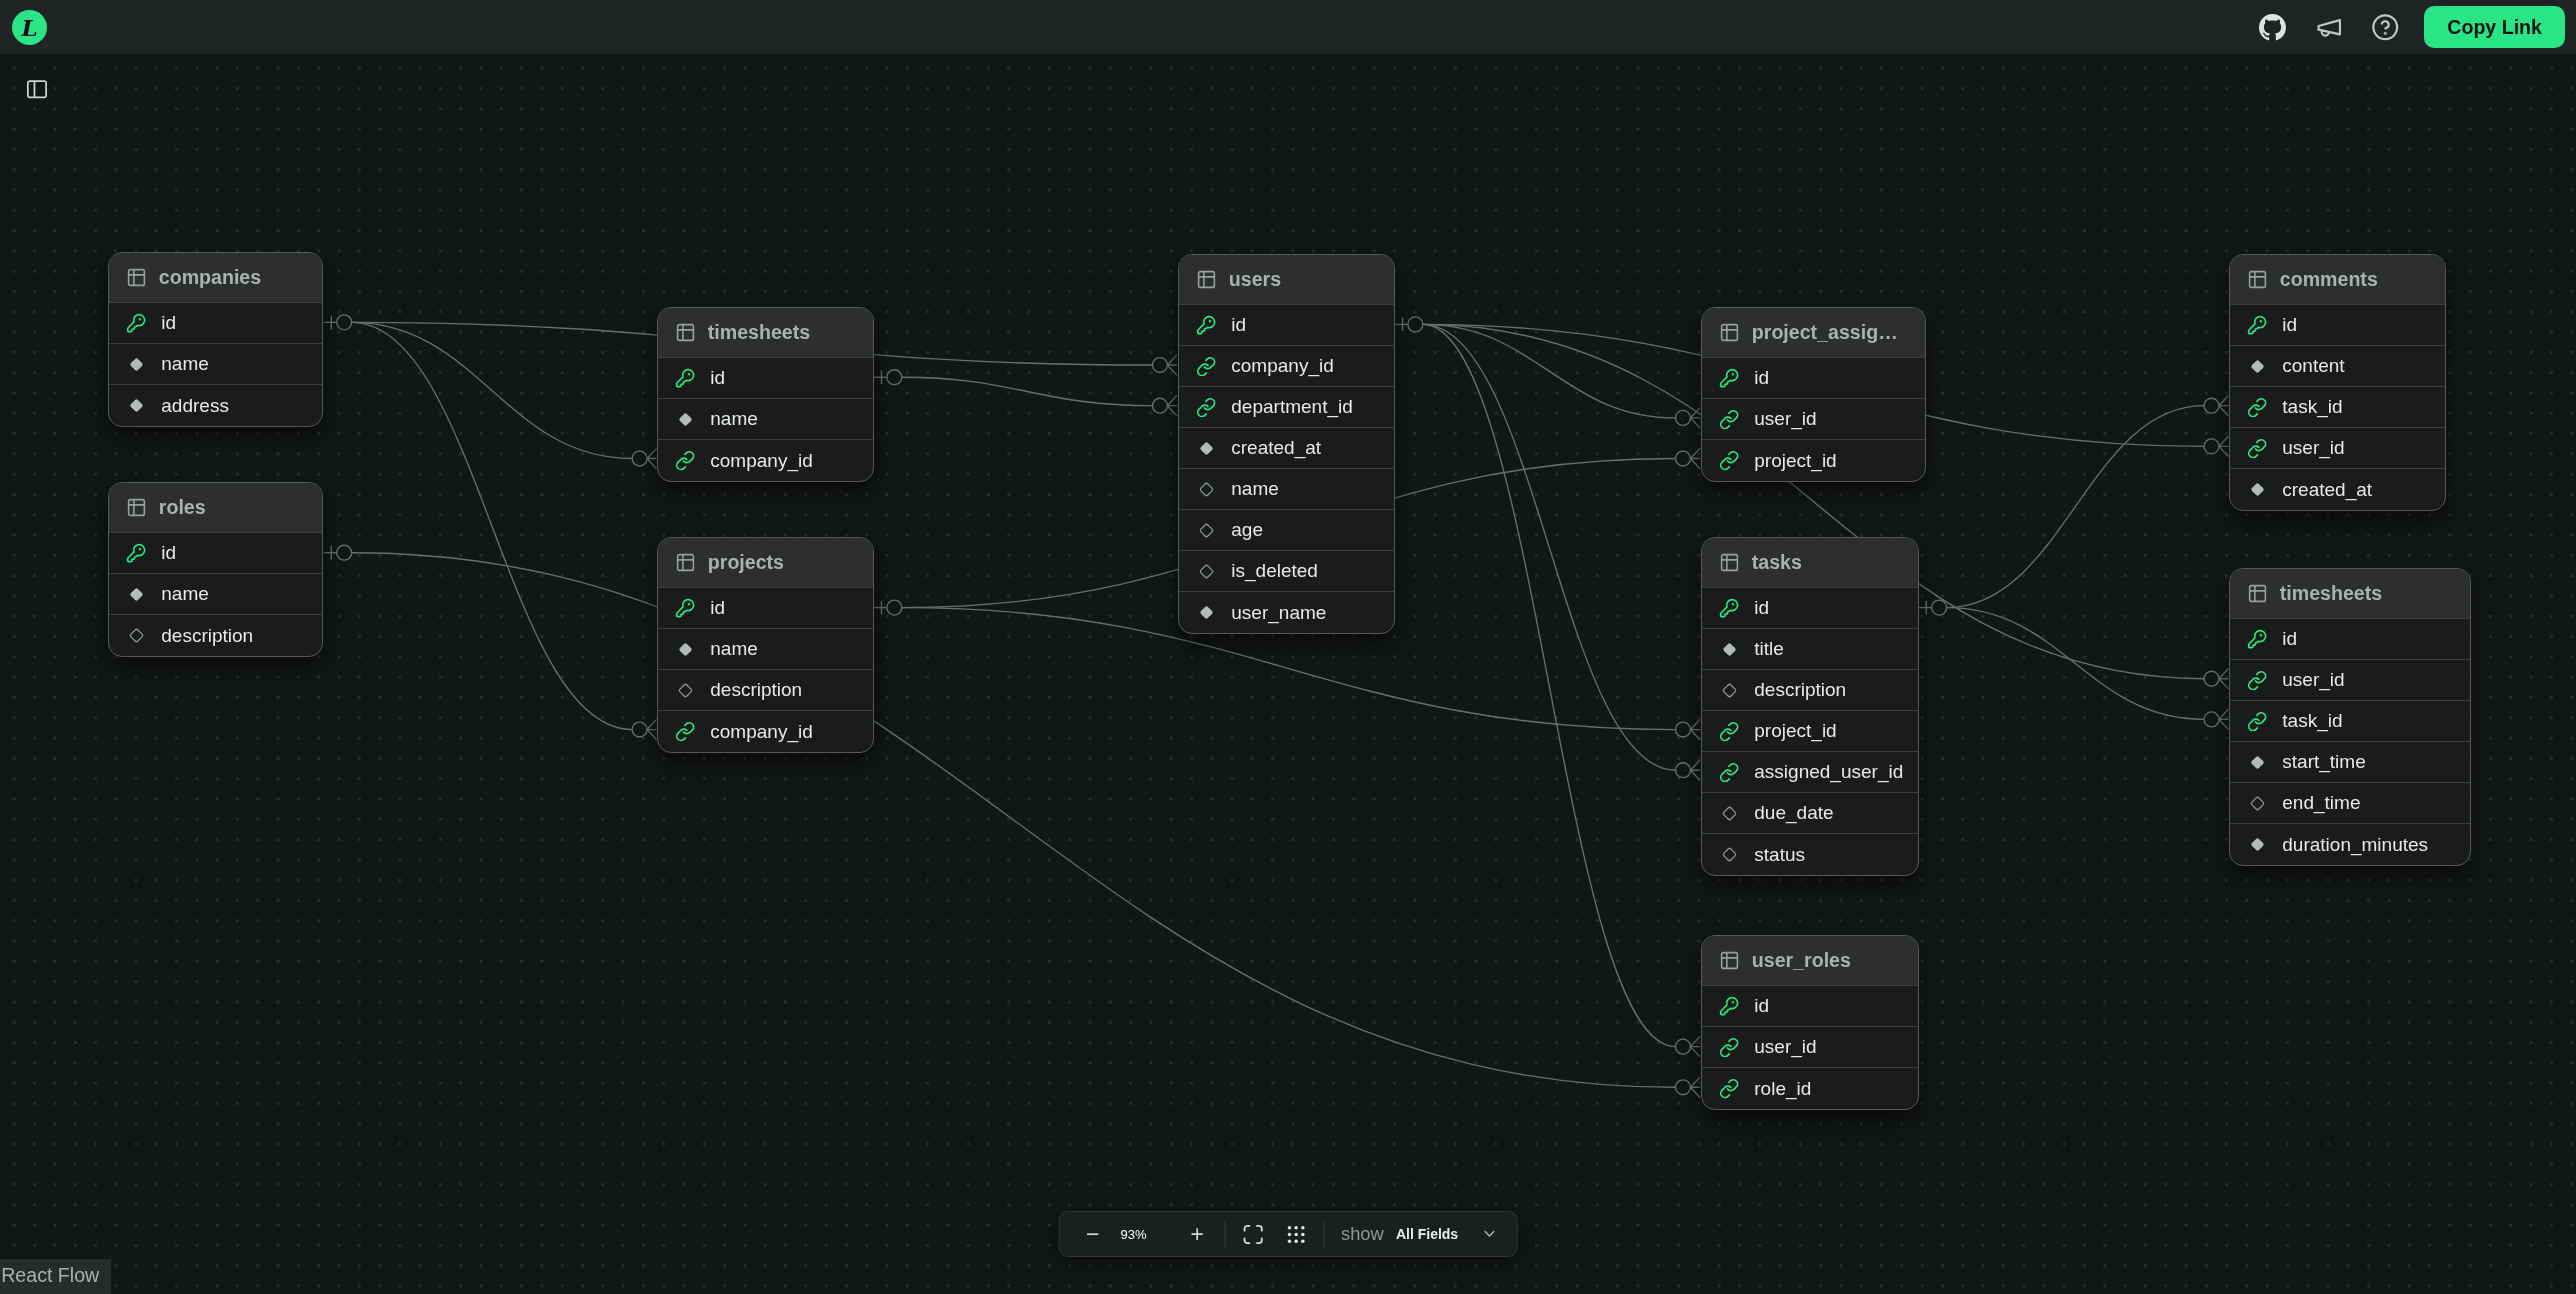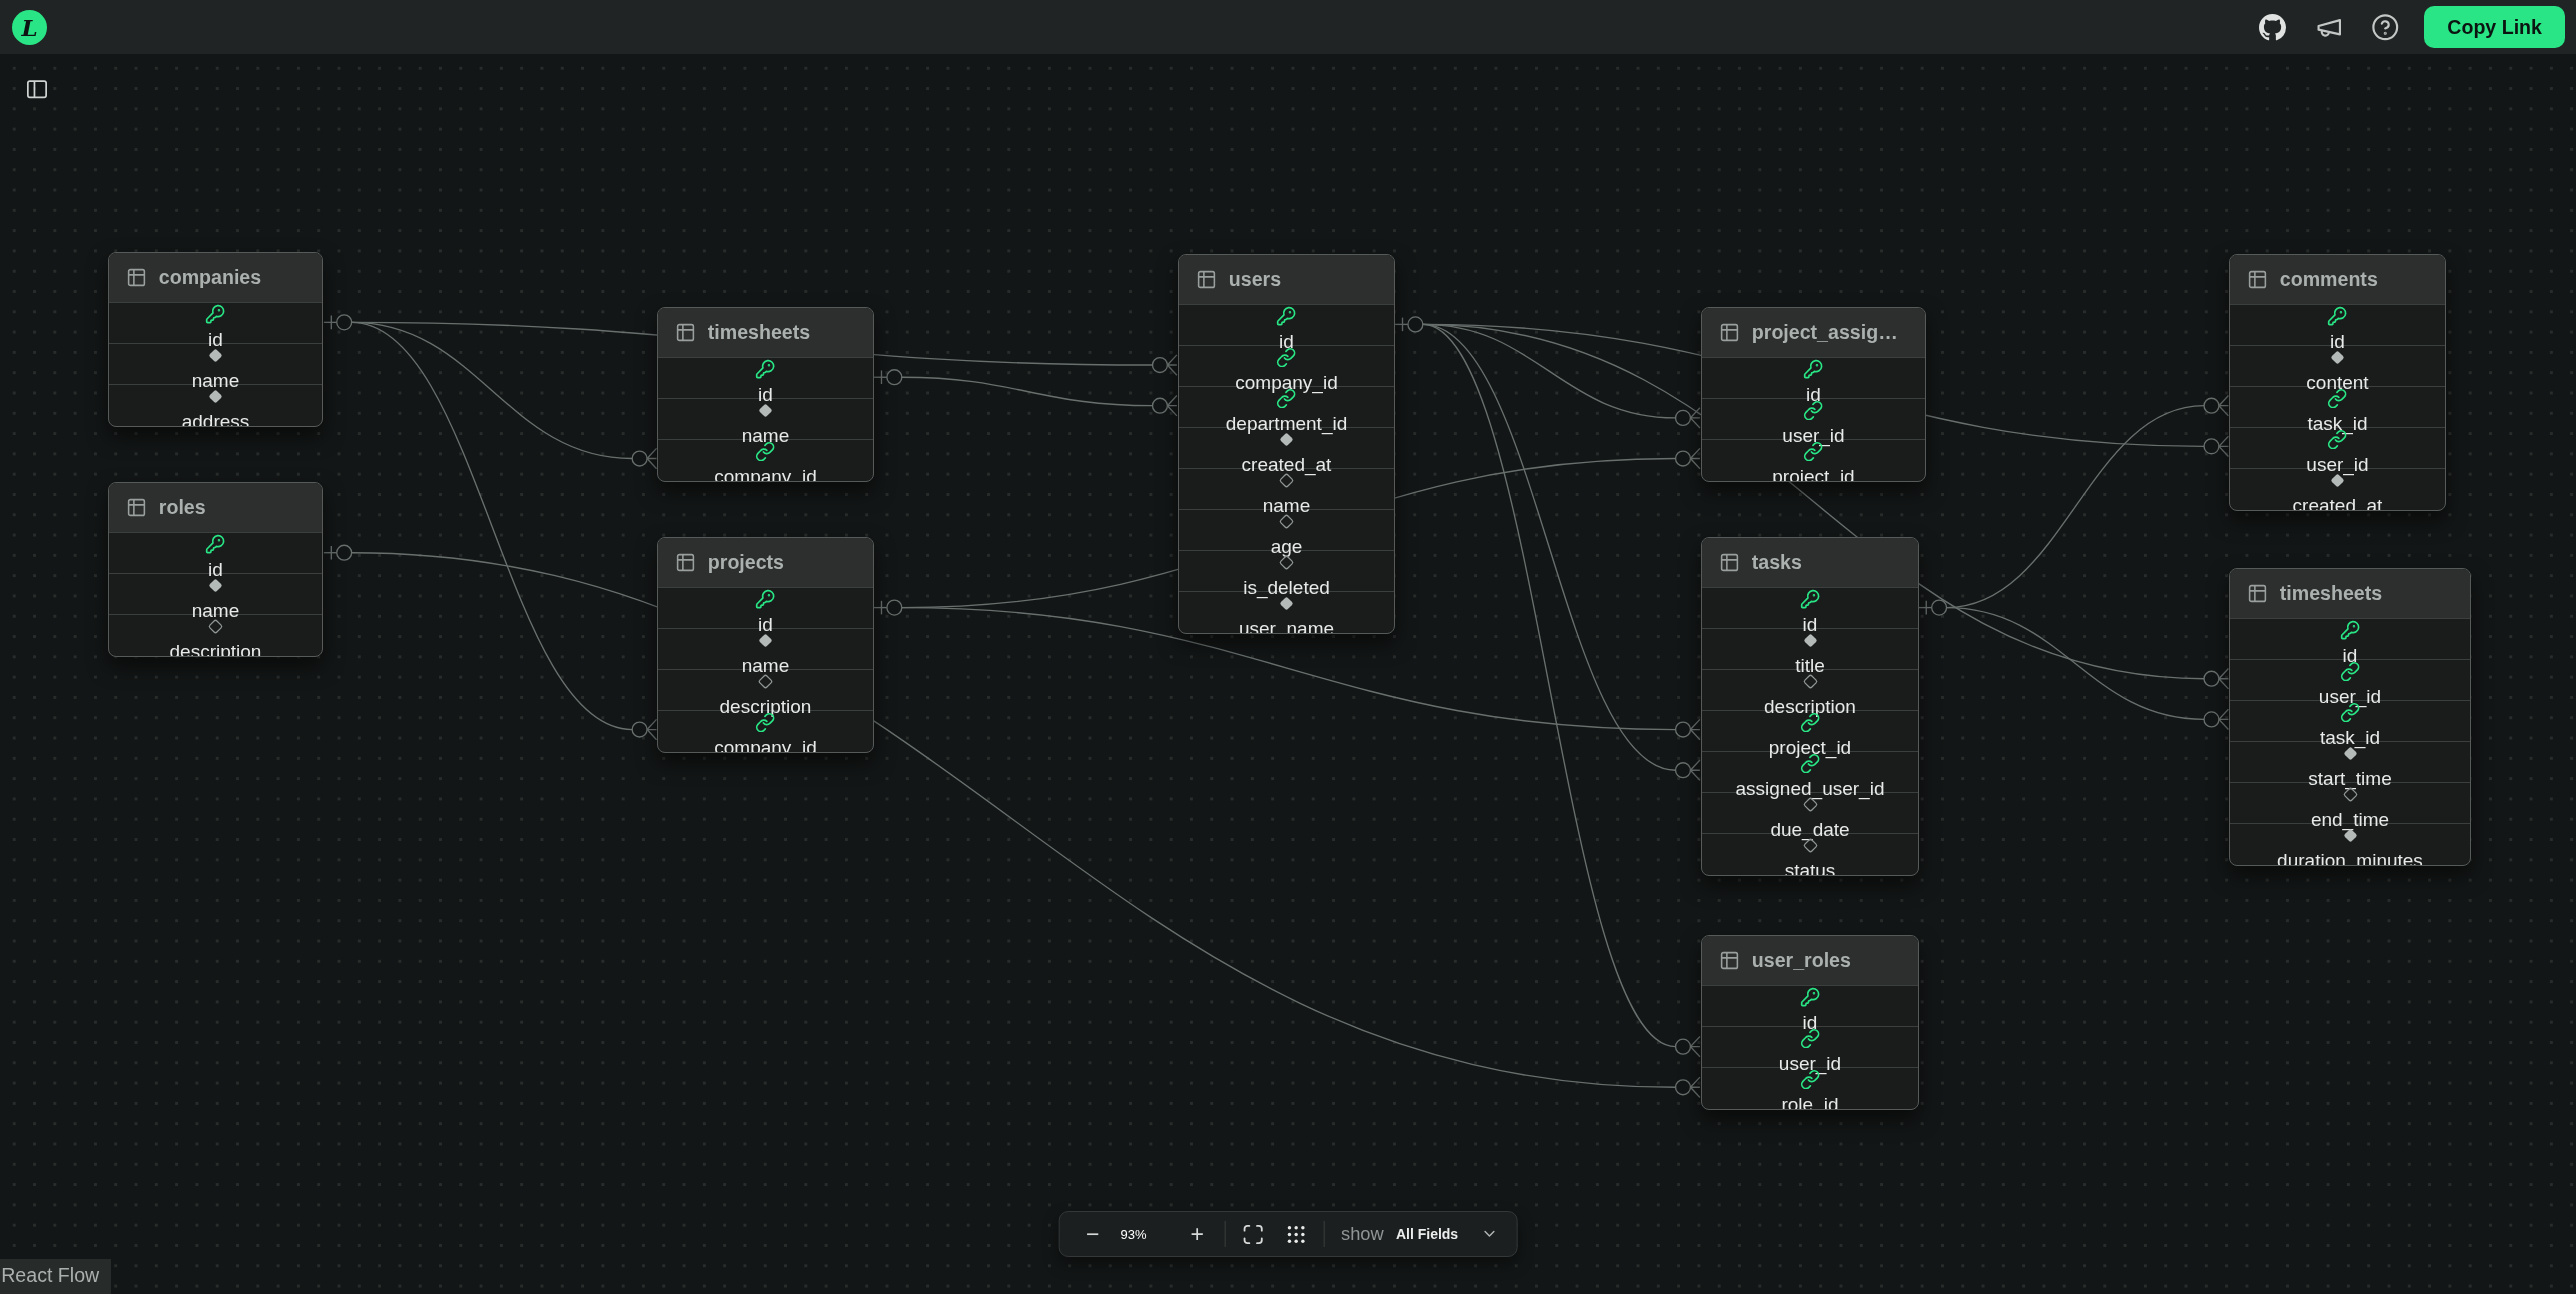--- a/index.html
+++ b/index.html
@@ -28,26 +28,26 @@
   .flow{position:absolute;left:0;top:54px;width:2576px;height:1240px;background-color:var(--canvas);
     background-image:radial-gradient(#282c2b 1.4px,transparent 1.8px);background-size:20.3px 20.3px;background-position:4.1px 4.1px;}
   #edges{position:absolute;left:0;top:0;width:2576px;height:1240px;z-index:1;}
   #edges path,#edges line{fill:none;stroke:var(--edge);stroke-width:2px;}
   #edges circle{fill:var(--canvas);stroke:var(--edge);stroke-width:2px;}
 
   .sidebar-toggle{position:absolute;left:17.6px;top:17.6px;width:38px;height:35px;z-index:20;
     display:flex;align-items:center;justify-content:center;cursor:pointer;border-radius:5.4px;}
 
   
-  .tbl{position:absolute;z-index:2;border:1px solid var(--tborder);border-radius:8px;
+  .tbl{position:absolute;z-index:2;border:1px solid var(--tborder);border-radius:14px;
     background:var(--tbody);box-shadow:0 9.5px 20.3px rgba(0,0,0,.5);overflow:hidden;cursor:grab;}
   .thead{height:50px;background:var(--thead);display:flex;align-items:center;gap:11.5px;
     padding:0 16.3px;border-bottom:0.7px solid var(--rowline);}
   .thead .ttitle{font-size:19.6px;font-weight:700;color:#abb1af;white-space:nowrap;overflow:hidden;text-overflow:ellipsis;}
-  .row{height:41px;display:flex;align-items:center;gap:4px;padding:0 16.3px;border-bottom:0.7px solid var(--rowline);flex-direction:column;}
+  .row{height:41px;display:flex;align-items:center;gap:14px;padding:0 16.3px;border-bottom:0.7px solid var(--rowline);}
   .row:last-child{border-bottom:none;}
   .row .clabel{font-size:19px;font-weight:500;color:var(--text);white-space:nowrap;}
   .cicon,.ticon{display:flex;align-items:center;justify-content:center;width:22px;height:22px;flex:0 0 22px;}
 
   
   .toolbar{position:absolute;left:50%;transform:translateX(-50%);bottom:37px;height:46px;z-index:25;
     background:#1c1f1f;border:0.7px solid #343838;border-radius:9.5px;display:flex;align-items:center;
     padding:0 17.6px;gap:12.2px;box-shadow:0 6.8px 16.3px rgba(0,0,0,.4);}
   .tlbtn{background:none;border:none;color:#d6d9d8;font-size:23px;line-height:1;cursor:pointer;
     display:flex;align-items:center;justify-content:center;width:31px;height:31px;font-family:inherit;}

